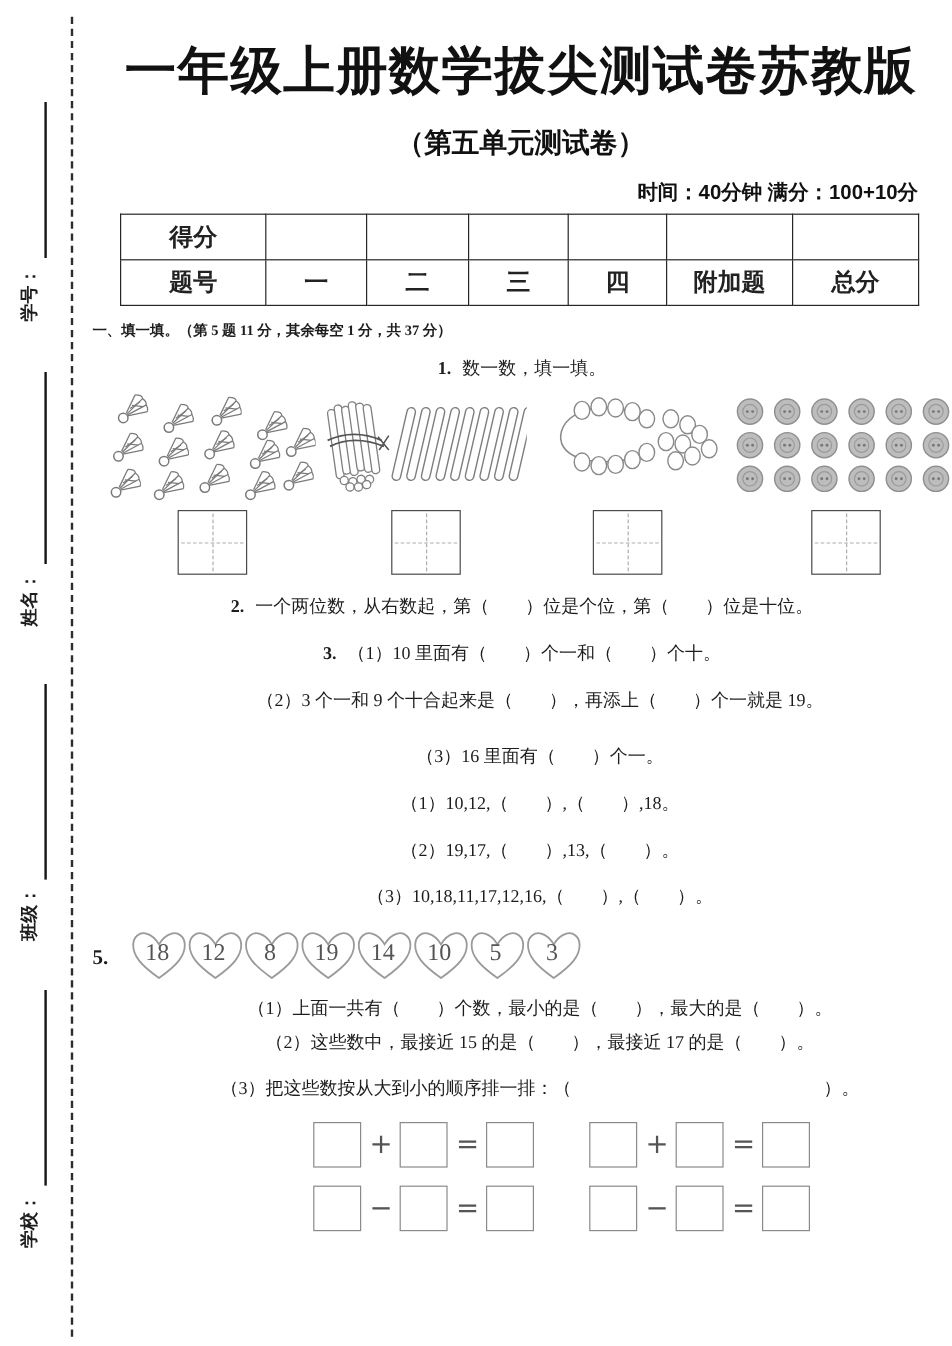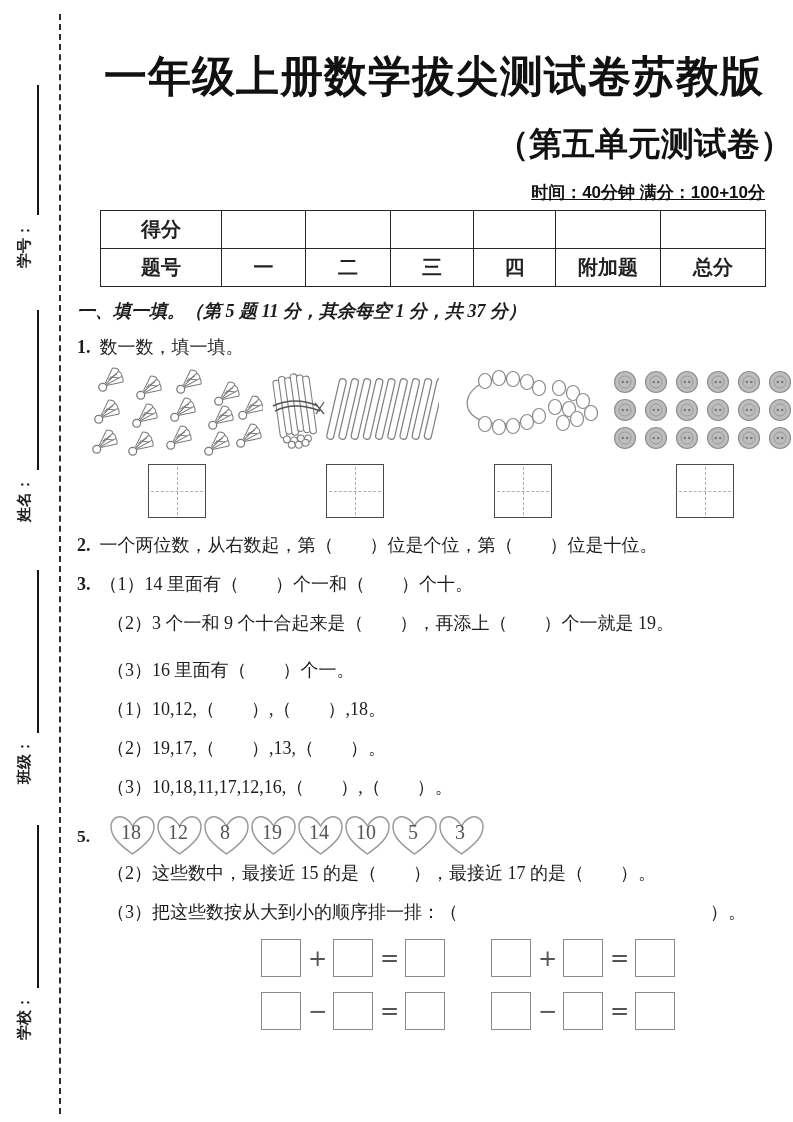--- a/index.html
+++ b/index.html
@@ -13,40 +13,40 @@
   .margin-dashed{position:absolute;left:59px;top:14px;height:1100px;border-left:2px dashed #2d2d2d;}
   .margin-vline{position:absolute;left:37px;border-left:2px solid #161616;}
   .margin-label{
     position:absolute;left:2px;width:44px;height:18px;text-align:center;
     font-size:15px;font-weight:bold;white-space:nowrap;
     transform:rotate(-90deg);transform-origin:center center;
   }
   
   .content{position:absolute;left:75px;top:0;width:718px;}
   .title{
-    margin:48px 0 0 0;text-align:center;font-size:43px;font-weight:bold;letter-spacing:1px;
+    margin:30px 0 0 0;text-align:center;font-size:43px;font-weight:bold;letter-spacing:1px;
     font-family:"Liberation Sans","DejaVu Sans",sans-serif;color:#111;
   }
   .subtitle{
-    margin:16px 0 0 0;text-align:right;font-size:33px;font-weight:bold;
+    margin:16px 0 0 0;text-align:center;font-size:23px;font-weight:bold;
     font-family:"Liberation Sans","DejaVu Sans",sans-serif;color:#111;
   }
   .meta{
     margin:14px 28px 6px 0;text-align:right;font-size:17px;font-weight:bold;
-    font-family:"Liberation Sans","DejaVu Sans",sans-serif;color:#111;text-decoration:underline;
+    font-family:"Liberation Sans","DejaVu Sans",sans-serif;color:#111;
   }
   
   table.score{border-collapse:collapse;margin-left:25px;table-layout:fixed;width:665px;}
   table.score td{
     border:1.8px solid #262626;height:35px;text-align:center;vertical-align:middle;
     font-family:"Liberation Sans","DejaVu Sans",sans-serif;font-size:20px;font-weight:bold;color:#222;
   }
   
-  .section-heading{margin:12px 0 0 2px;font-size:18px;font-weight:bold;font-style:italic;}
-  .qline{margin:11px 0 0 2px;font-size:18px;line-height:26px;}
+  .section-heading{margin:12px 0 0 2px;font-size:12px;font-weight:bold;}
+  .qline{margin:11px 0 0 2px;font-size:15px;line-height:26px;text-align:center;}
   .qnum{font-weight:bold;margin-right:9px;}
   .sub{padding-left:30px;}
   
   .pics-row{display:flex;margin:6px 0 0 16px;gap:8px;}
   .pic-cell{display:flex;flex-direction:column;align-items:center;}
   .pic-area{position:relative;}
   .tian{position:relative;width:56px;height:52px;border:1.7px solid #4a4a4a;background:#fff;margin-top:6px;}
   .tian .vd{position:absolute;left:50%;top:2px;bottom:2px;border-left:1.5px dashed #adadad;}
   .tian .hd{position:absolute;top:50%;left:2px;right:2px;border-top:1.5px dashed #adadad;}
   
@@ -308,21 +308,21 @@
           <div class="hd"></div>
         </div>
     </div>
   </div>
 
   <div class="qline" style="margin-top:14px;">
     <span class="qnum">2.</span><span>一个两位数，从右数起，第（　　）位是个位，第（　　）位是十位。</span>
   </div>
 
   <div class="qline" style="margin-top:13px;">
-    <span class="qnum">3.</span><span>（1）14 里面有（　　）个一和（　　）个十。</span>
+    <span class="qnum">3.</span><span>（1）10 里面有（　　）个一和（　　）个十。</span>
   </div>
   <div class="qline sub" style="margin-top:13px;">（2）3 个一和 9 个十合起来是（　　），再添上（　　）个一就是 19。</div>
   <div class="qline sub" style="margin-top:21px;">（3）16 里面有（　　）个一。</div>
 
   <div class="qline sub" style="margin-top:13px;">（1）10,12,（　　）,（　　）,18。</div>
   <div class="qline sub" style="margin-top:13px;">（2）19,17,（　　）,13,（　　）。</div>
   <div class="qline sub" style="margin-top:13px;">（3）10,18,11,17,12,16,（　　）,（　　）。</div>
 
   <div class="q5-head">
     <span class="qnum" style="font-size:17.5px;">5.</span>
@@ -354,20 +354,21 @@
         <svg width="47" height="44" viewBox="0 0 47 44">
           <path d="M23.5 40 C8 29 2 21.5 2 12.5 C2 5.5 7.5 1.5 13 3 C17.5 4.3 21.5 8.5 23.5 12 C25.5 8.5 29.5 4.3 34 3 C39.5 1.5 45 5.5 45 12.5 C45 21.5 39 29 23.5 40 Z" fill="#fff" stroke="#9a9a9a" stroke-width="1.5"></path>
           <text x="22" y="25" text-anchor="middle" font-size="20" fill="#555" font-family="&quot;Liberation Serif&quot;,&quot;DejaVu Serif&quot;,serif">5</text>
         </svg>
         <svg width="47" height="44" viewBox="0 0 47 44">
           <path d="M23.5 40 C8 29 2 21.5 2 12.5 C2 5.5 7.5 1.5 13 3 C17.5 4.3 21.5 8.5 23.5 12 C25.5 8.5 29.5 4.3 34 3 C39.5 1.5 45 5.5 45 12.5 C45 21.5 39 29 23.5 40 Z" fill="#fff" stroke="#9a9a9a" stroke-width="1.5"></path>
           <text x="22" y="25" text-anchor="middle" font-size="20" fill="#555" font-family="&quot;Liberation Serif&quot;,&quot;DejaVu Serif&quot;,serif">3</text>
         </svg>
       </div>
   </div>
+  <div class="qline sub" style="margin-top:9px;">（1）上面一共有（　　）个数，最小的是（　　），最大的是（　　）。</div>
   <div class="qline sub" style="margin-top:2px;font-family:Liberation Serif, serif;">（2）这些数中，最接近 15 的是（　　），最接近 17 的是（　　）。</div>
   <div class="qline sub" style="margin-top:13px;">（3）把这些数按从大到小的顺序排一排：（　　　　　　　　　　　　　　）。</div>
 
   <div class="equations">
       <div class="eq-col">
         <div class="eq-row">
           <div class="eq-box"></div>
           <span class="eq-op">+</span>
           <div class="eq-box"></div>
           <span class="eq-op">=</span>

